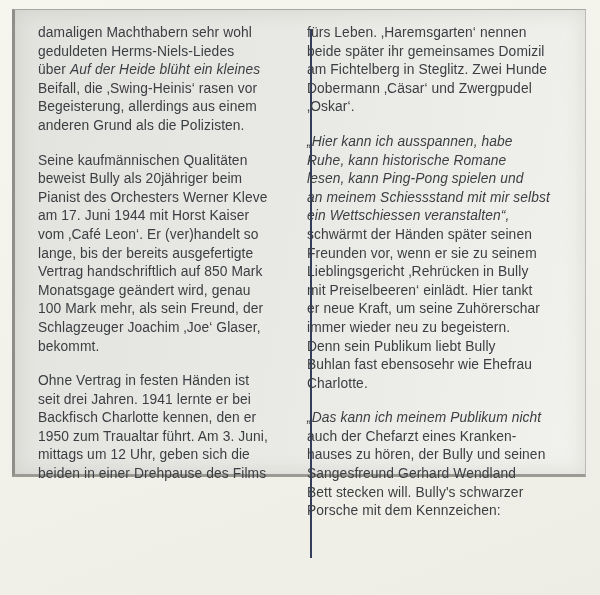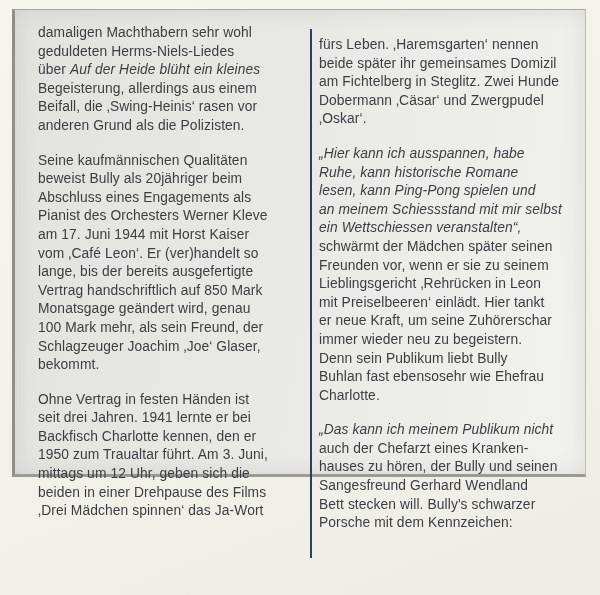--- a/index.html
+++ b/index.html
@@ -39,86 +39,84 @@
     width:2px;height:529px;
     background:var(--divider);
   }
   .col{
     position:absolute;
     top:14px;
     color:var(--text);
     font-size:13.8px;
   }
   .col-left{left:23px;width:258px;}
-  .col-right{left:304px;width:266px;margin-top:12px;}
+  .col-right{left:292px;width:266px;}
   .paragraph{margin:0 0 16px 0;}
   .paragraph:last-child{margin-bottom:0;}
   .line{
     height:18.6px;line-height:18.6px;
     white-space:nowrap;
     letter-spacing:0.1px;
   }
   .line em{font-style:italic;}
 </style>
 </head>
 <body>
 
 <div class="scan">
   <div class="page">
     <div class="divider"></div>
     <div class="col col-left">
         <div class="paragraph">
           <div class="line"><span>damaligen Machthabern sehr wohl</span></div>
           <div class="line"><span>geduldeten Herms-Niels-Liedes</span></div>
           <div class="line"><span>über </span><em>Auf der Heide blüht ein kleines</em></div>
+          <div class="line"><span>Beifall, die ‚Swing-Heinis‘ rasen vor</span></div>
           <div class="line"><span>Begeisterung, allerdings aus einem</span></div>
-          <div class="line"><span>Beifall, die ‚Swing-Heinis‘ rasen vor</span></div>
           <div class="line"><span>anderen Grund als die Polizisten.</span></div>
         </div>
         <div class="paragraph">
           <div class="line"><span>Seine kaufmännischen Qualitäten</span></div>
           <div class="line"><span>beweist Bully als 20jähriger beim</span></div>
-          <div class="line"><span>Abschluss eines Engagements als</span></div>
           <div class="line"><span>Pianist des Orchesters Werner Kleve</span></div>
           <div class="line"><span>am 17. Juni 1944 mit Horst Kaiser</span></div>
           <div class="line"><span>vom ‚Café Leon‘. Er (ver)handelt so</span></div>
           <div class="line"><span>lange, bis der bereits ausgefertigte</span></div>
           <div class="line"><span>Vertrag handschriftlich auf 850 Mark</span></div>
           <div class="line"><span>Monatsgage geändert wird, genau</span></div>
           <div class="line"><span>100 Mark mehr, als sein Freund, der</span></div>
           <div class="line"><span>Schlagzeuger Joachim ‚Joe‘ Glaser,</span></div>
           <div class="line"><span>bekommt.</span></div>
         </div>
         <div class="paragraph">
           <div class="line"><span>Ohne Vertrag in festen Händen ist</span></div>
           <div class="line"><span>seit drei Jahren. 1941 lernte er bei</span></div>
           <div class="line"><span>Backfisch Charlotte kennen, den er</span></div>
           <div class="line"><span>1950 zum Traualtar führt. Am 3. Juni,</span></div>
           <div class="line"><span>mittags um 12 Uhr, geben sich die</span></div>
           <div class="line"><span>beiden in einer Drehpause des Films</span></div>
-          <div class="line"><span>‚Drei Mädchen spinnen‘ das Ja-Wort</span></div>
         </div>
       </div>
     <div class="col col-right">
         <div class="paragraph">
           <div class="line"><span>fürs Leben. ‚Haremsgarten‘ nennen</span></div>
           <div class="line"><span>beide später ihr gemeinsames Domizil</span></div>
           <div class="line"><span>am Fichtelberg in Steglitz. Zwei Hunde</span></div>
           <div class="line"><span>Dobermann ‚Cäsar‘ und Zwergpudel</span></div>
           <div class="line"><span>‚Oskar‘.</span></div>
         </div>
         <div class="paragraph">
           <div class="line"><em>„Hier kann ich ausspannen, habe</em></div>
           <div class="line"><em>Ruhe, kann historische Romane</em></div>
           <div class="line"><em>lesen, kann Ping-Pong spielen und</em></div>
           <div class="line"><em>an meinem Schiessstand mit mir selbst</em></div>
           <div class="line"><em>ein Wettschiessen veranstalten“,</em></div>
-          <div class="line"><span>schwärmt der Mädchen später seinen</span></div>
+          <div class="line"><span>schwärmt der Händen später seinen</span></div>
           <div class="line"><span>Freunden vor, wenn er sie zu seinem</span></div>
-          <div class="line"><span>Lieblingsgericht ‚Rehrücken in Leon</span></div>
+          <div class="line"><span>Lieblingsgericht ‚Rehrücken in Bully</span></div>
           <div class="line"><span>mit Preiselbeeren‘ einlädt. Hier tankt</span></div>
           <div class="line"><span>er neue Kraft, um seine Zuhörerschar</span></div>
           <div class="line"><span>immer wieder neu zu begeistern.</span></div>
           <div class="line"><span>Denn sein Publikum liebt Bully</span></div>
           <div class="line"><span>Buhlan fast ebensosehr wie Ehefrau</span></div>
           <div class="line"><span>Charlotte.</span></div>
         </div>
         <div class="paragraph">
           <div class="line"><em>„Das kann ich meinem Publikum nicht</em></div>
           <div class="line"><span>auch der Chefarzt eines Kranken-</span></div>

